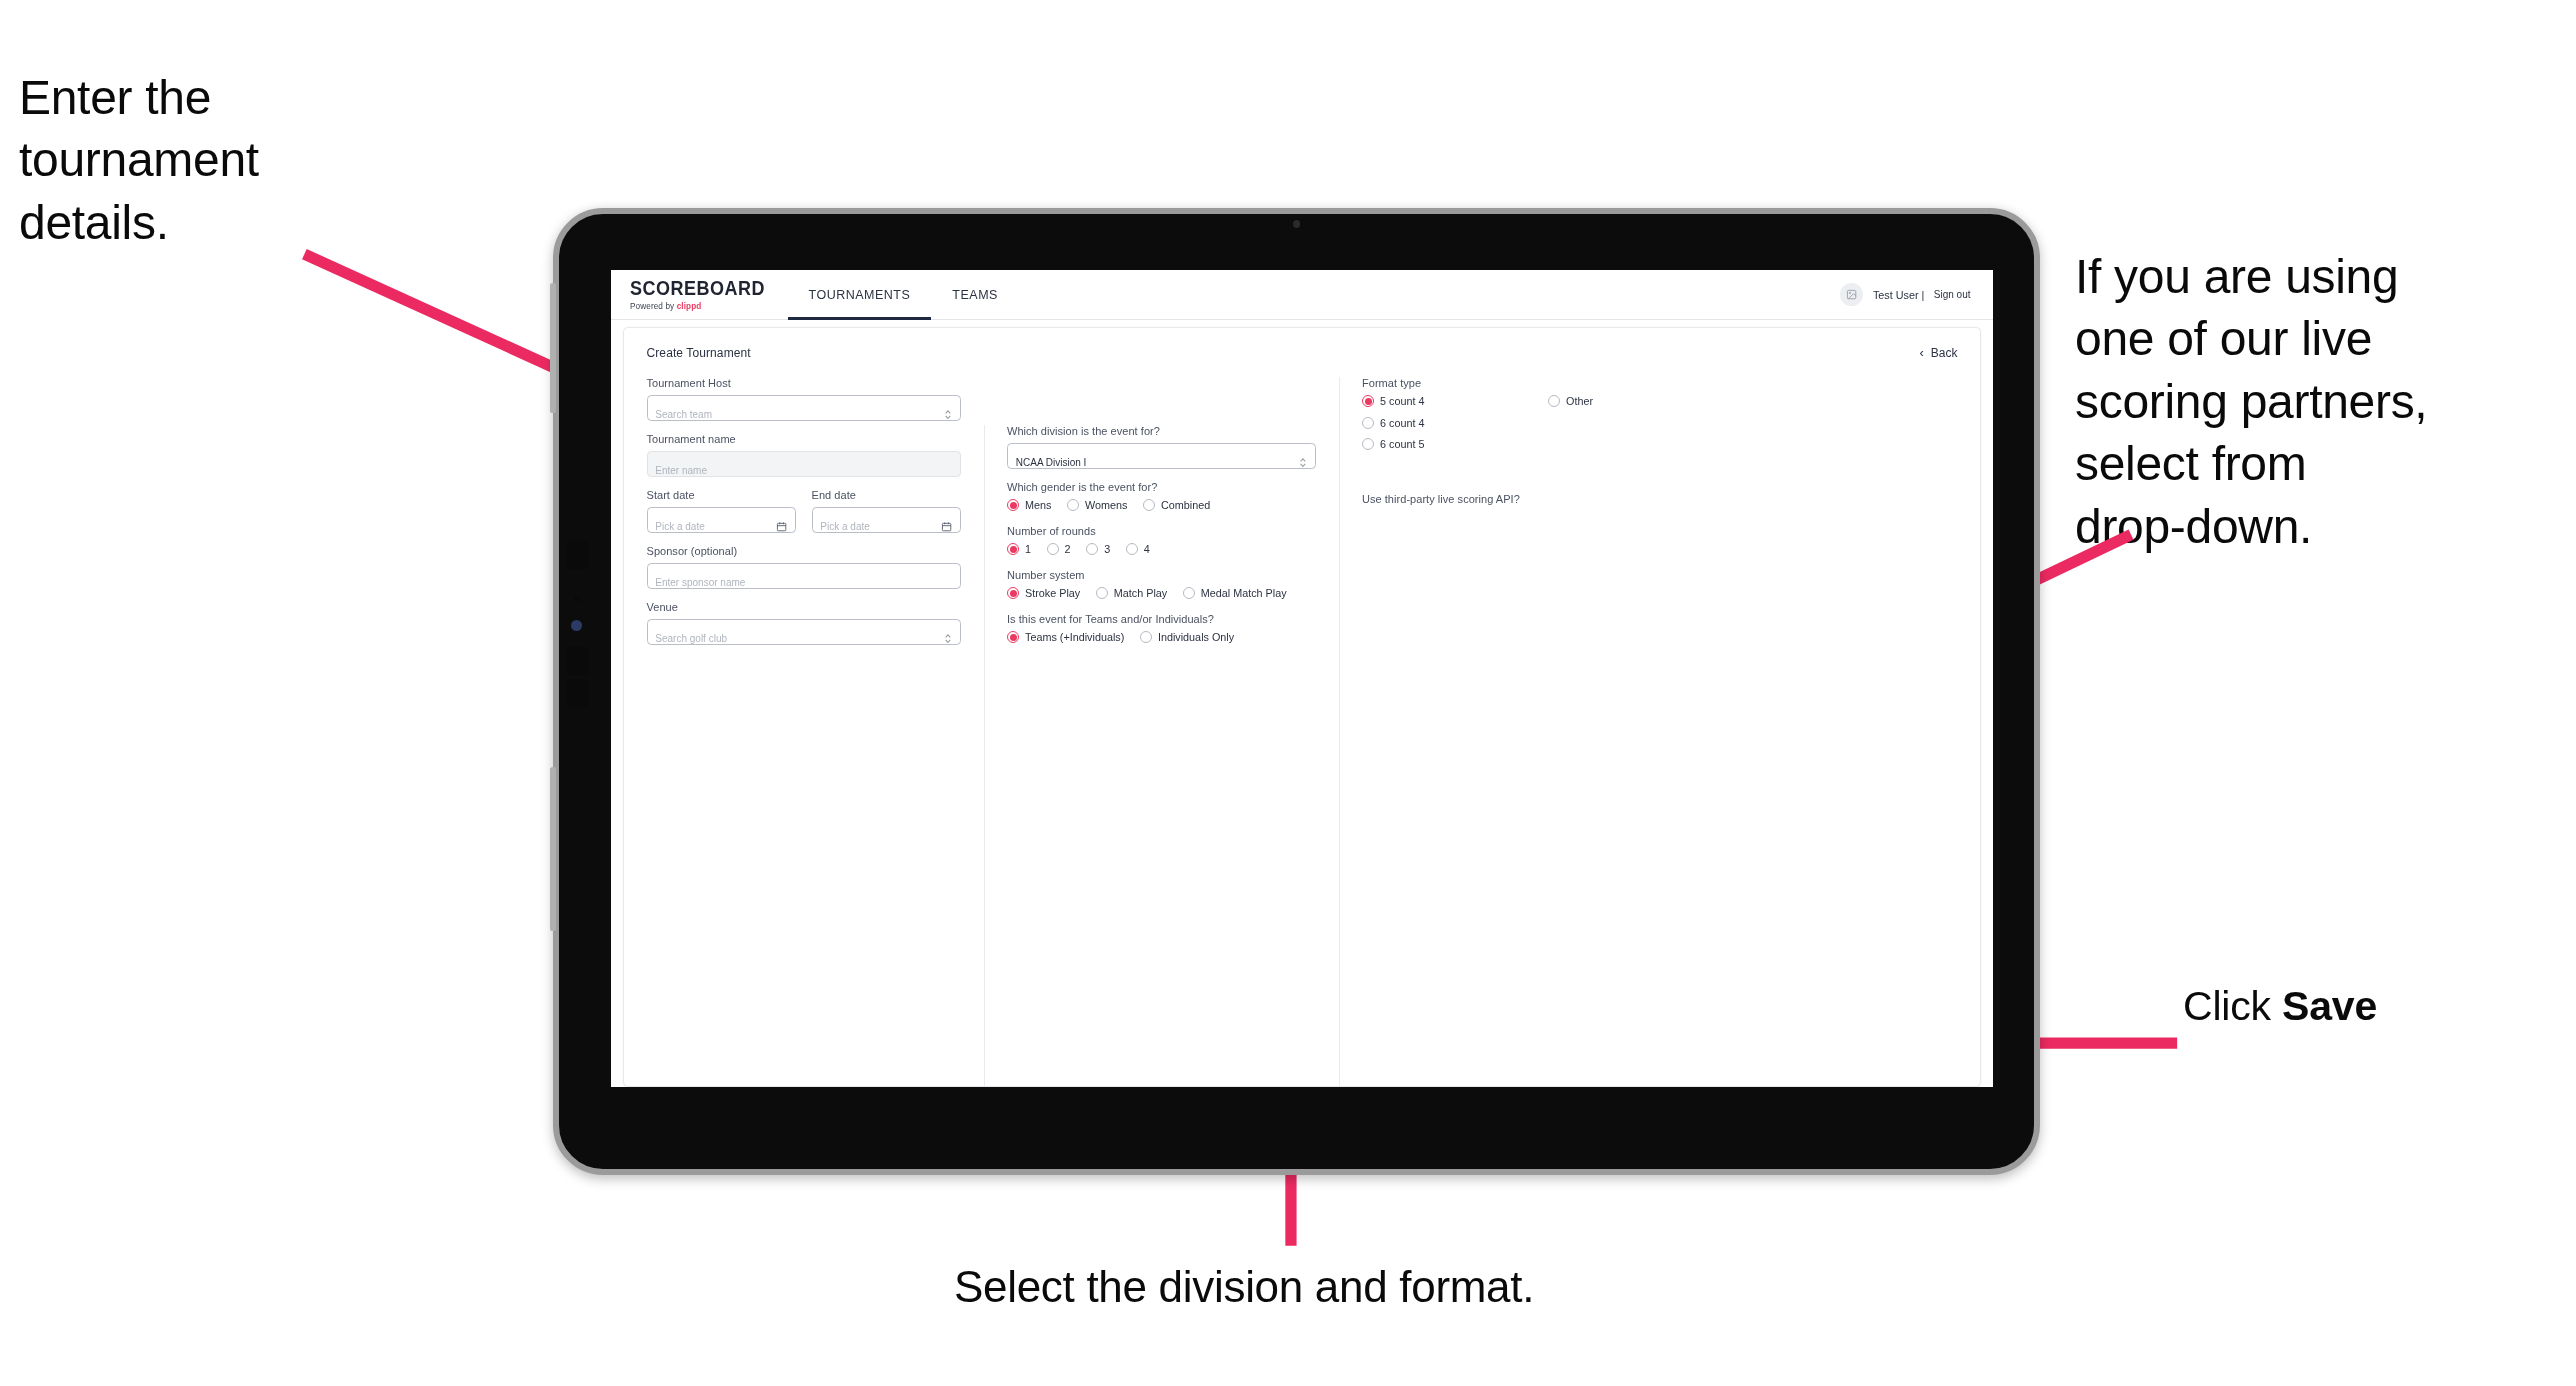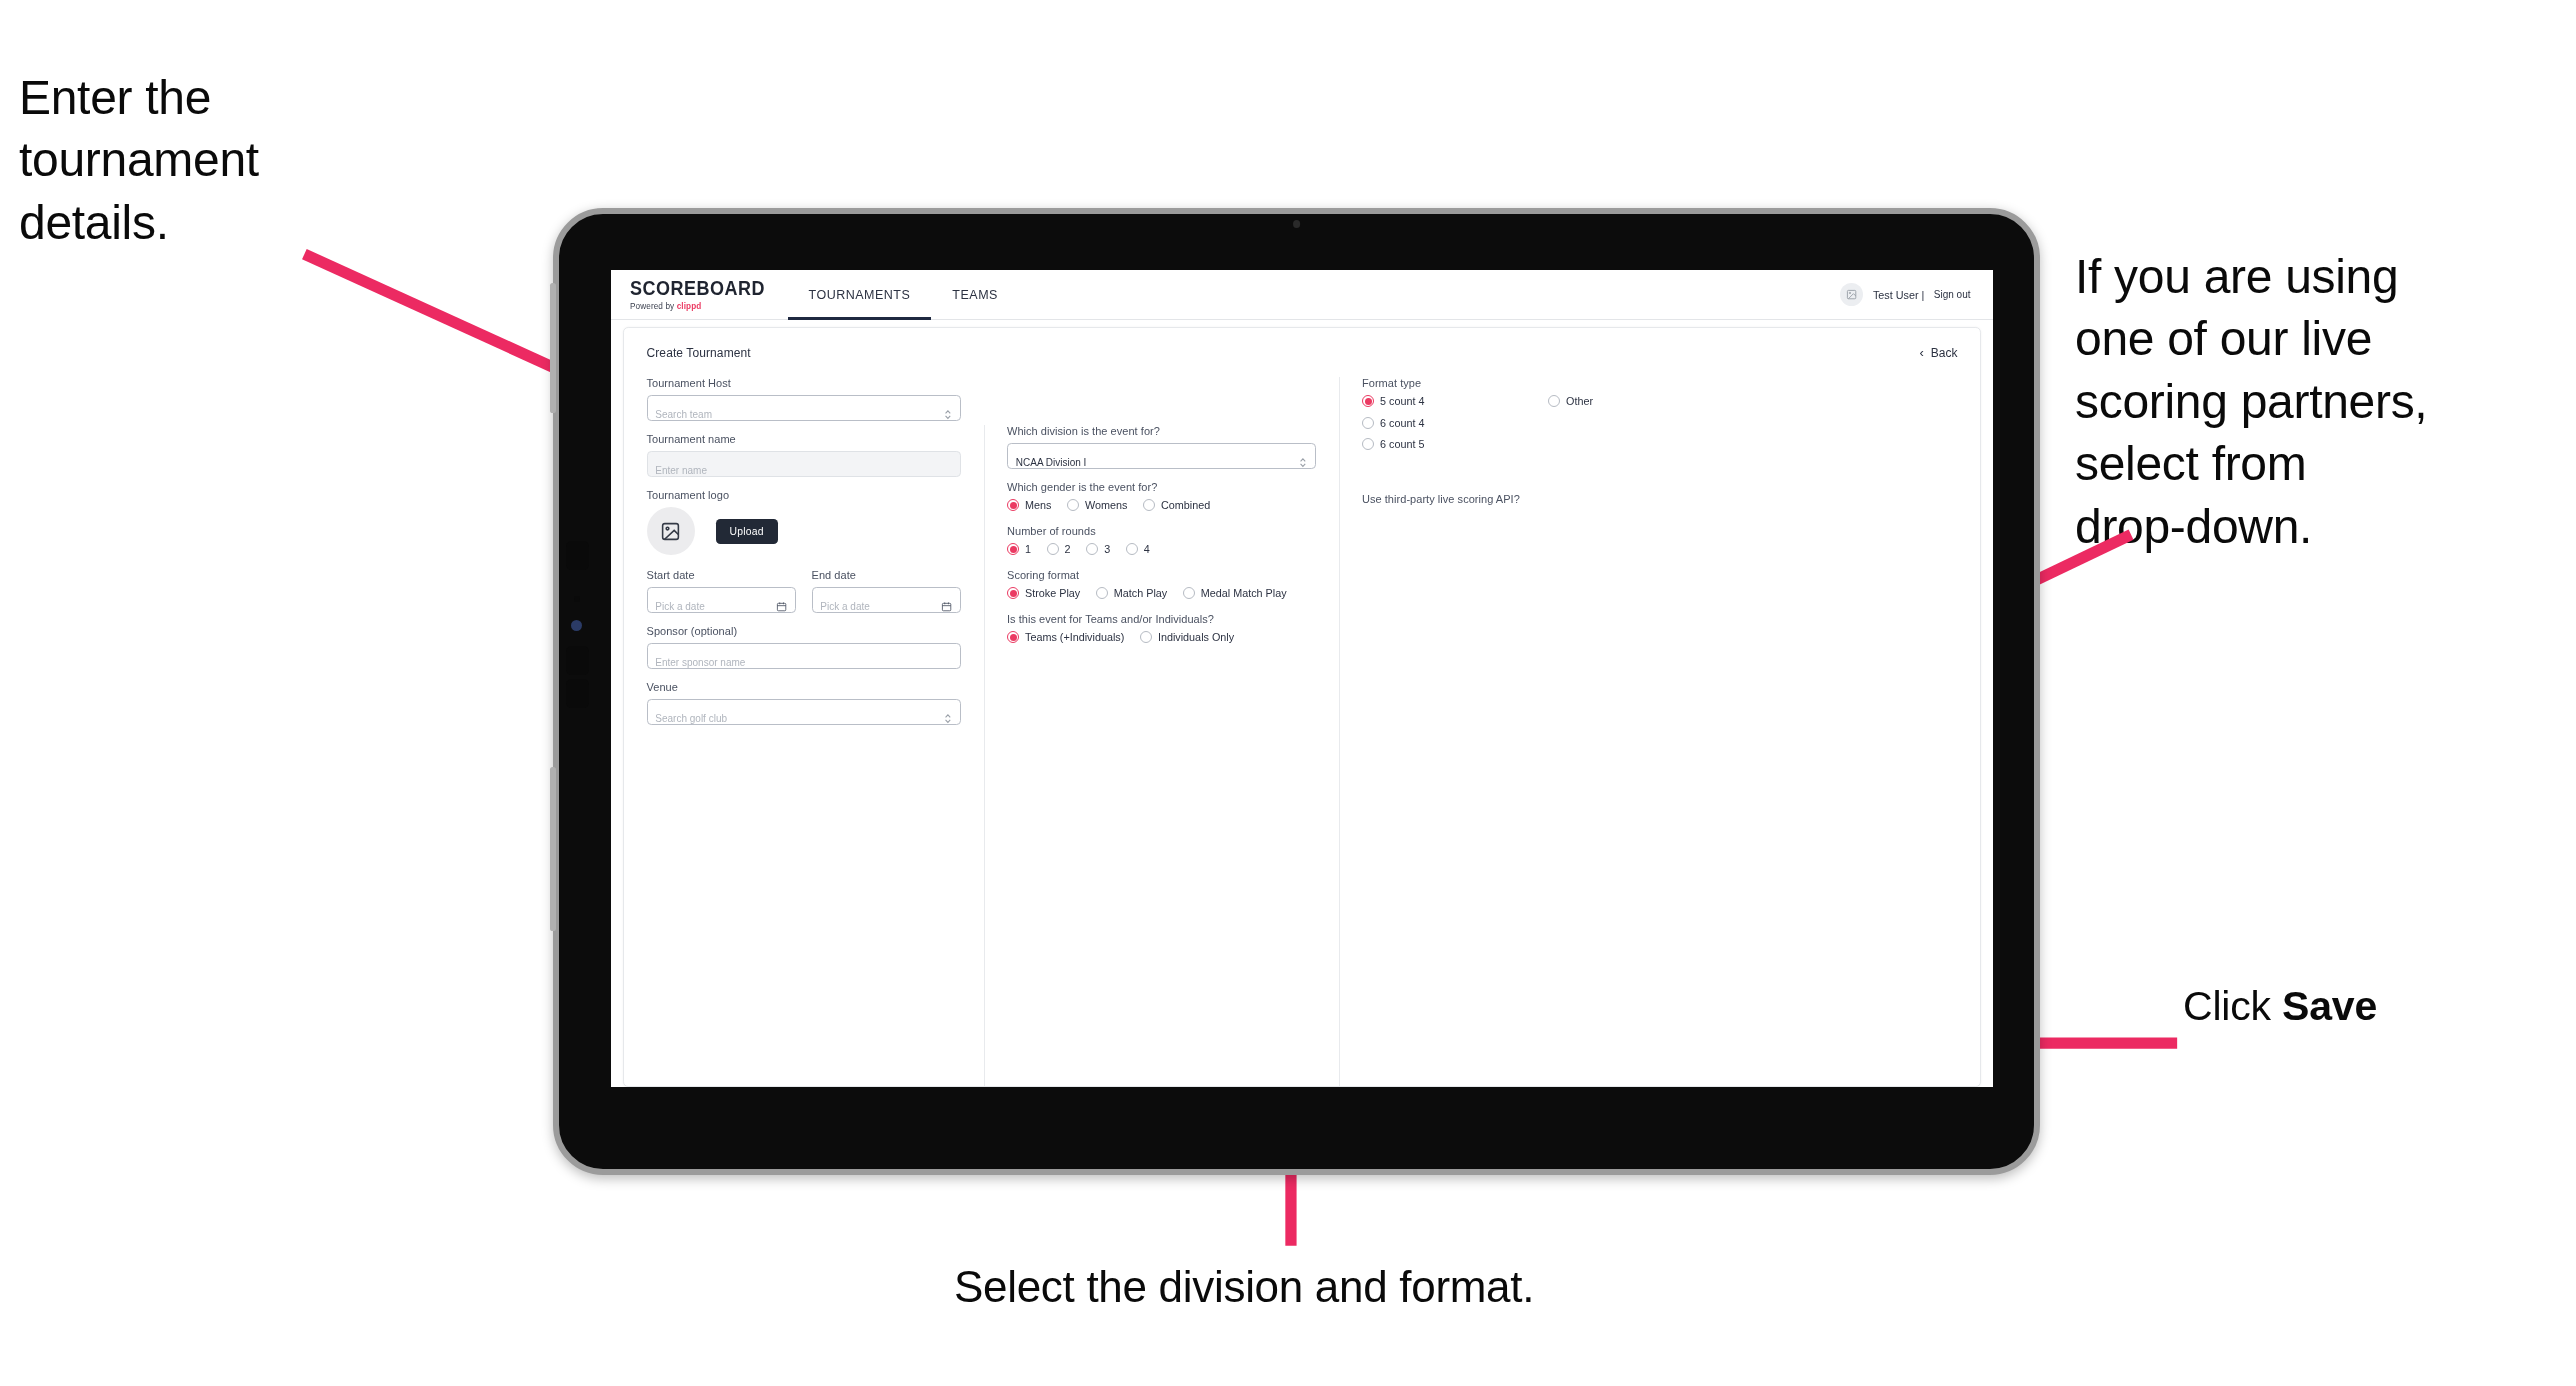--- a/index.html
+++ b/index.html
@@ -317,33 +317,20 @@
                 </div>
               </div>
 
               <div class="fieldgrp">
                 <div class="field-label">Tournament name</div>
                 <div class="input filled-grey">
                   <span class="ph">Enter name</span>
                 </div>
               </div>
 
-              <div>
-                <div class="field-label">Tournament logo</div>
-                <div id="logo-row">
-                  <div id="logo-circle">
-                    <svg class="icon-svg" width="21" height="21" viewBox="0 0 24 24" fill="none" stroke="#343a46" stroke-width="1.8">
-                      <rect x="3" y="3" width="18" height="18" rx="2.5"></rect>
-                      <circle cx="8.6" cy="8.6" r="1.5"></circle>
-                      <path d="M21 15.5l-4.8-4.8L5 21.2"></path>
-                    </svg>
-                  </div>
-                  <div id="upload-btn">Upload</div>
-                </div>
-              </div>
 
               <div class="date-row">
                 <div class="date-col">
                   <div class="field-label">Start date</div>
                   <div class="input">
                     <span class="ph">Pick a date</span>
                     <span class="right-icons">
                       <svg width="11.2" height="11.2" viewBox="0 0 24 24" fill="none" stroke="#4a5161" stroke-width="1.8">
                         <rect x="3" y="5" width="18" height="16" rx="2"></rect>
                         <path d="M3 10h18M8 3v4M16 3v4"></path>
@@ -435,21 +422,21 @@
                     <span class="radio-label">3</span>
                   </div>
                   <div class="radio-opt">
                     <span class="radio"></span>
                     <span class="radio-label">4</span>
                   </div>
                 </div>
               </div>
 
               <div>
-                <div class="field-label">Scoring format</div>
+                <div class="field-label">Number system</div>
                 <div class="radio-row">
                   <div class="radio-opt">
                     <span class="radio on"></span>
                     <span class="radio-label">Stroke Play</span>
                   </div>
                   <div class="radio-opt">
                     <span class="radio"></span>
                     <span class="radio-label">Match Play</span>
                   </div>
                   <div class="radio-opt">

